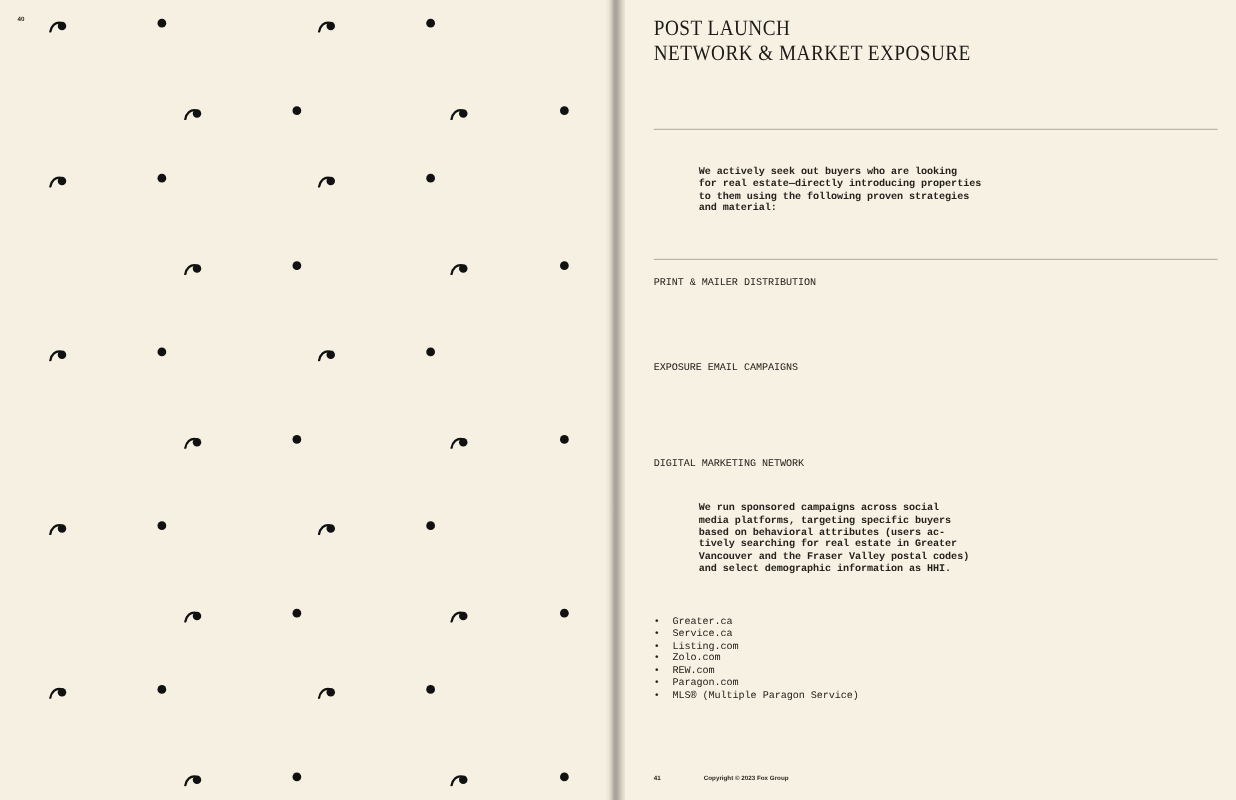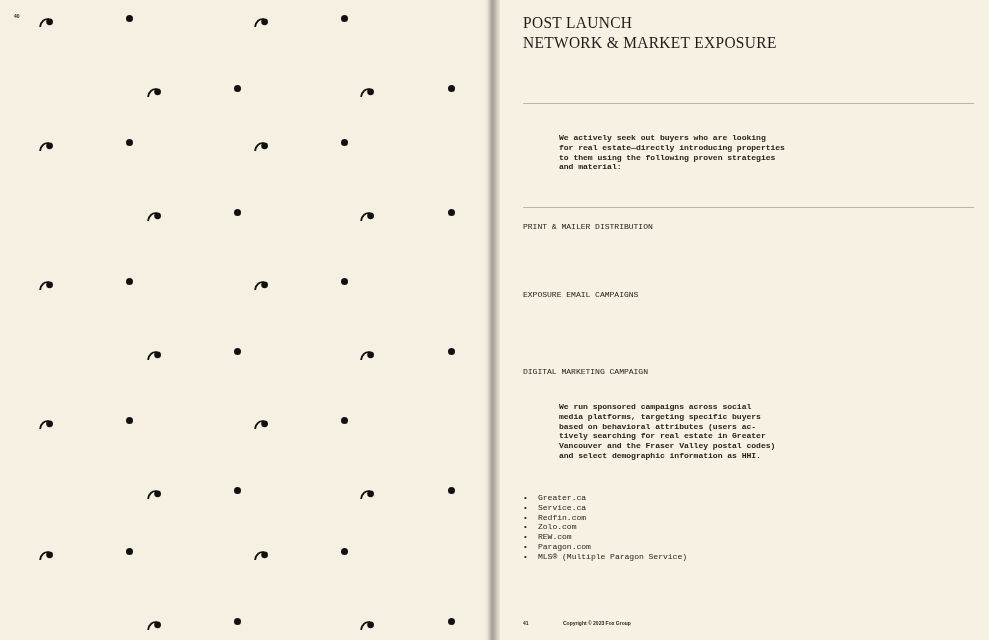--- a/index.html
+++ b/index.html
@@ -187,40 +187,40 @@
 for real estate—directly introducing properties
 to them using the following proven strategies
 and material:</p>
 
   <div class="rule" style="top:207px"></div>
 
   <h2 class="heading mono" style="top:222px">PRINT &amp; MAILER DISTRIBUTION</h2>
 
   <h2 class="heading mono" style="top:290px">EXPOSURE EMAIL CAMPAIGNS</h2>
 
-  <h2 class="heading mono" style="top:367px">DIGITAL MARKETING CAMPAIGN</h2>
+  <h2 class="heading mono" style="top:367px">DIGITAL MARKETING NETWORK</h2>
   <p class="block mono" style="top:386px">We run sponsored campaigns across social
 media platforms, targeting specific buyers
 based on behavioral attributes (users ac-
 tively searching for real estate in Greater
 Vancouver and the Fraser Valley postal codes)
 and select demographic information as HHI.</p>
 
   <ul class="list mono">
     <li>
         <span class="bullet">•</span>
         <span>Greater.ca</span>
       </li>
     <li>
         <span class="bullet">•</span>
         <span>Service.ca</span>
       </li>
     <li>
         <span class="bullet">•</span>
-        <span>Redfin.com</span>
+        <span>Listing.com</span>
       </li>
     <li>
         <span class="bullet">•</span>
         <span>Zolo.com</span>
       </li>
     <li>
         <span class="bullet">•</span>
         <span>REW.com</span>
       </li>
     <li>

